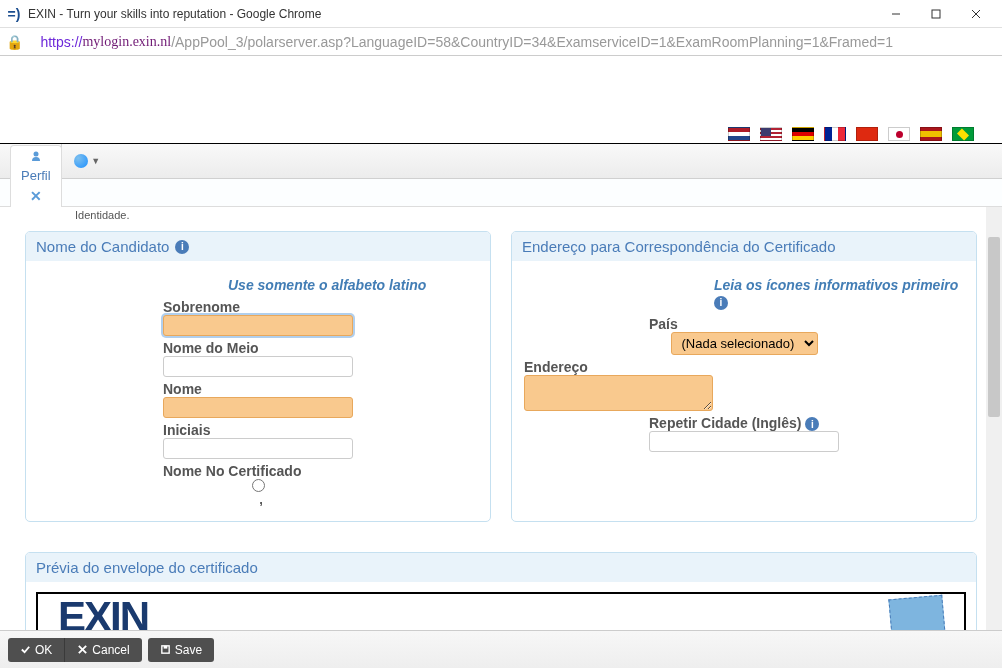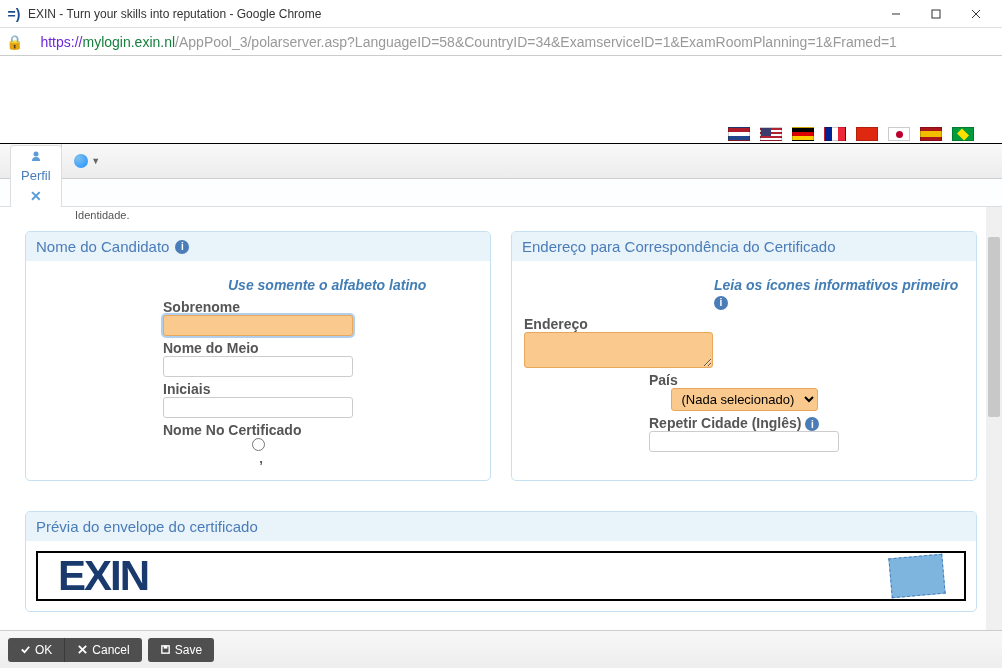--- a/index.html
+++ b/index.html
@@ -9,21 +9,21 @@
 .titlebar { height: 28px; display: flex; align-items: center; padding: 0 6px; border-bottom: 1px solid #e0e0e0; }
 .titlebar .favicon { width: 16px; height: 16px; margin-right: 6px; display: flex; align-items: center; justify-content: center; color: #1a4d8f; font-weight: bold; font-size: 14px; }
 .titlebar .title { font-size: 12px; color: #333; flex: 1; }
 .titlebar .winbtn { width: 40px; height: 24px; display: inline-flex; align-items: center; justify-content: center; color: #444; cursor: pointer; }
 .titlebar .winbtn svg { width: 10px; height: 10px; }
 
 
 .addrbar { height: 28px; display: flex; align-items: center; padding: 0 6px; border-bottom: 1px solid #ccc; color: #999; font-size: 14px; white-space: nowrap; overflow: hidden; }
 .addrbar .lock { color: #5faa46; margin-right: 4px; font-size: 14px; }
 .addrbar .proto { color: #6d28d9; margin-left: 13px; }
-.addrbar .host { color: #15803d; }
+.addrbar .host { color: #701a75; font-family: Liberation Serif, serif; }
 
 
 .topstrip { height: 88px; position: relative; border-bottom: 1px solid #000; }
 .flags { position: absolute; right: 28px; bottom: 2px; display: flex; gap: 10px; }
 .flag { width: 22px; height: 14px; border: 1px solid rgba(0,0,0,0.2); display: inline-block; }
 .flag.nl { background: linear-gradient(#ae1c28 33%, #fff 33% 66%, #21468b 66%); }
 .flag.us { background: #3c3b6e; background-image: repeating-linear-gradient(#b22234 0 2px, #fff 2px 4px); position: relative; }
 .flag.us::before { content:""; position:absolute; width:10px; height:8px; background:#3c3b6e; }
 .flag.de { background: linear-gradient(#000 33%, #d00 33% 66%, #fc0 66%); }
 .flag.fr { background: linear-gradient(90deg, #002395 33%, #fff 33% 66%, #ed2939 66%); }
@@ -166,49 +166,53 @@
           <div class="hint">Use somente o alfabeto latino</div>
           <div class="row">
             <span class="lbl">Sobrenome</span>
             <input type="text" class="hl focus" value="" style="">
           </div>
           <div class="row">
             <span class="lbl">Nome do Meio</span>
             <input type="text" value="" style="">
           </div>
           <div class="row">
+            <span class="lbl">Nome</span>
+            <input type="text" class="hl" value="" style="">
+          </div>
+          <div class="row">
             <span class="lbl">Iniciais</span>
             <input type="text" value="" style="">
           </div>
           <div class="row">
             <span class="lbl">Nome No Certificado</span>
             <input type="radio" class="radio" style="">
             <span class="comma">,</span>
           </div>
         </div>
       </div>
 
       <div class="panel">
         <div class="panel-hd">
           <span>Endereço para Correspondência do Certificado</span>
         </div>
         <div class="panel-body">
           <div class="hint right">
             <span>Leia os ícones informativos primeiro</span>
             <span class="info-ic">i</span>
           </div>
-          <div class="row" style="align-items:flex-start;">
-            <span class="lbl">Endereço</span>
-            <textarea class="hl" style=""></textarea>
-          </div>
           <div class="row">
             <span class="lbl">País</span>
             <select class="hl">
               <option>(Nada selecionado)</option>
             </select>
+          </div>
+          <div class="row" style="align-items:flex-start;">
+            <span class="lbl">Endereço</span>
+            <textarea class="hl" style=""></textarea>
           </div>
           <div class="row">
             <span class="lbl">
               <span>Repetir Cidade (Inglês)</span>
               <span class="info-ic">i</span>
             </span>
             <input type="text" value="" style="">
           </div>
         </div>
       </div>

